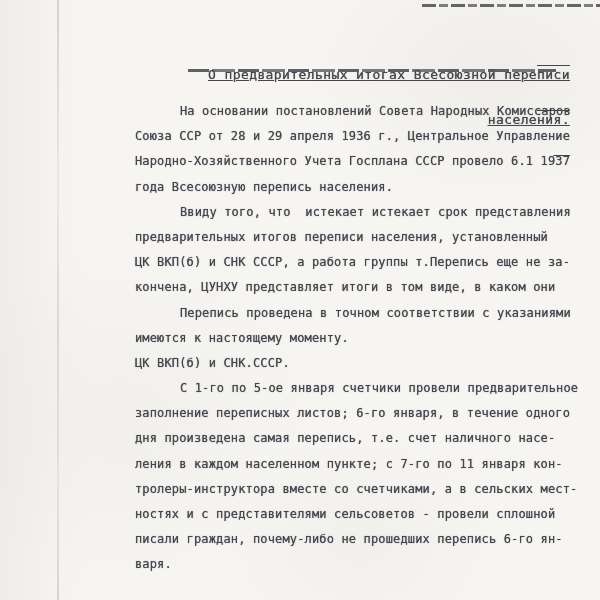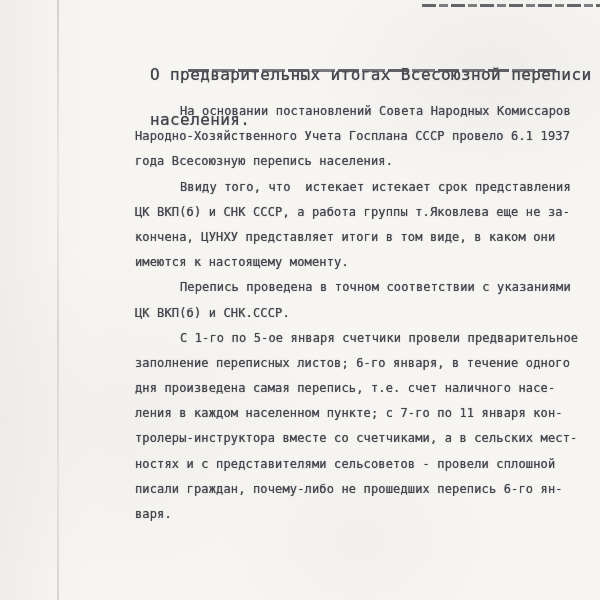--- a/index.html
+++ b/index.html
@@ -28,26 +28,27 @@
   .rule-top {
     position: absolute;
     top: 4px; left: 422px; width: 178px; height: 3px;
     background: repeating-linear-gradient(90deg,
       rgba(75,75,82,0.85) 0 14px, transparent 14px 17px,
       rgba(75,75,82,0.7) 17px 26px, transparent 26px 29px);
   }
   .title-block {
     position: absolute;
     top: 37px; left: 150px; width: 420px;
-    text-align: left;
-    font-size: 16px;
+    text-align: right;
+    font-size: 13px;
     letter-spacing: 0.4px;
     line-height: 15px;
     white-space: pre;
     text-shadow: 0 0 0.8px rgba(62,62,72,0.85);
+    text-decoration: underline;
   }
   .title-underline {
     position: absolute;
     top: 69px; left: 188px; width: 368px; height: 3px;
     background: repeating-linear-gradient(90deg,
       rgba(80,80,88,0.9) 0 21px, transparent 21px 24px,
       rgba(80,80,88,0.75) 24px 47px, transparent 47px 50px);
   }
   .body-text {
     position: absolute;
@@ -70,27 +71,29 @@
   <div class="rule-top"></div>
 
   <div class="title-block">
     <div>О предварительных итогах Всесоюзной переписи</div>
     <div>населения.</div>
   </div>
   <div class="title-underline"></div>
 
   <div class="body-text">
     <div class="line indent">На основании постановлений Совета Народных Комиссаров</div>
+    <div class="line">Союза ССР от 28 и 29 апреля 1936 г., Центральное Управление</div>
     <div class="line">Народно-Хозяйственного Учета Госплана СССР провело 6.1 1937</div>
     <div class="line">года Всесоюзную перепись населения.</div>
     <div class="line indent">Ввиду того, что  истекает истекает срок представления</div>
-    <div class="line">ЦК ВКП(б) и СНК СССР, а работа группы т.Яковлева еще не за-</div>
+    <div class="line">предварительных итогов переписи населения, установленный</div>
+    <div class="line">ЦК ВКП(б) и СНК СССР, а работа группы т.Перепись еще не за-</div>
     <div class="line">кончена, ЦУНХУ представляет итоги в том виде, в каком они</div>
+    <div class="line indent">Перепись проведена в точном соответствии с указаниями</div>
     <div class="line">имеются к настоящему моменту.</div>
-    <div class="line indent">Перепись проведена в точном соответствии с указаниями</div>
     <div class="line">ЦК ВКП(б) и СНК.СССР.</div>
     <div class="line indent">С 1-го по 5-ое января счетчики провели предварительное</div>
     <div class="line">заполнение переписных листов; 6-го января, в течение одного</div>
     <div class="line">дня произведена самая перепись, т.е. счет наличного насе-</div>
     <div class="line">ления в каждом населенном пункте; с 7-го по 11 января кон-</div>
     <div class="line">тролеры-инструктора вместе со счетчиками, а в сельских мест-</div>
     <div class="line">ностях и с представителями сельсоветов - провели сплошной</div>
     <div class="line">писали граждан, почему-либо не прошедших перепись 6-го ян-</div>
     <div class="line">варя.</div>
   </div>

